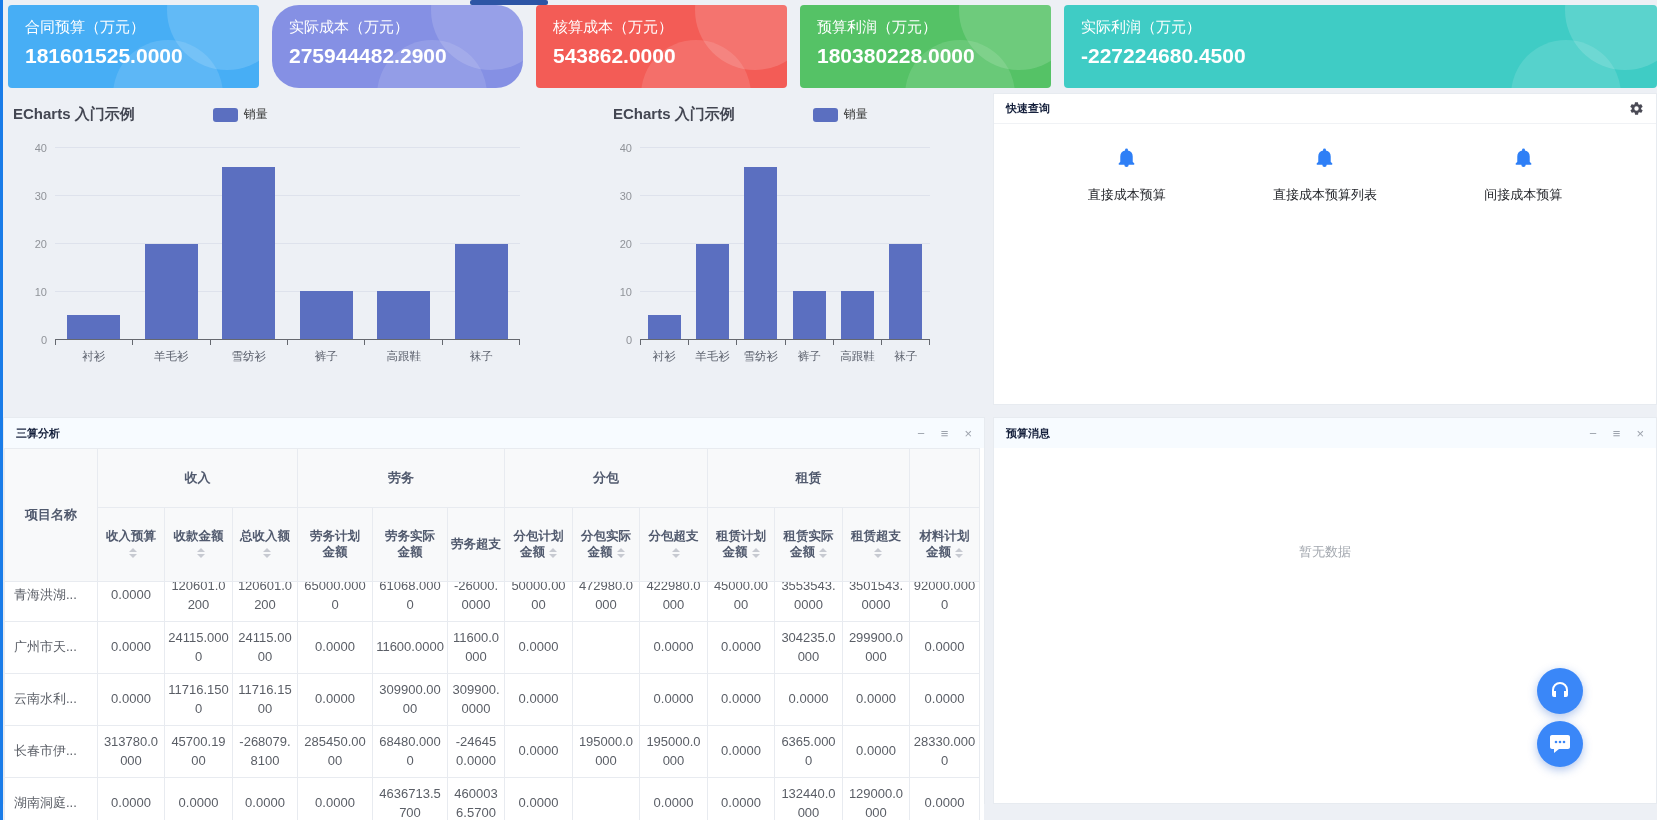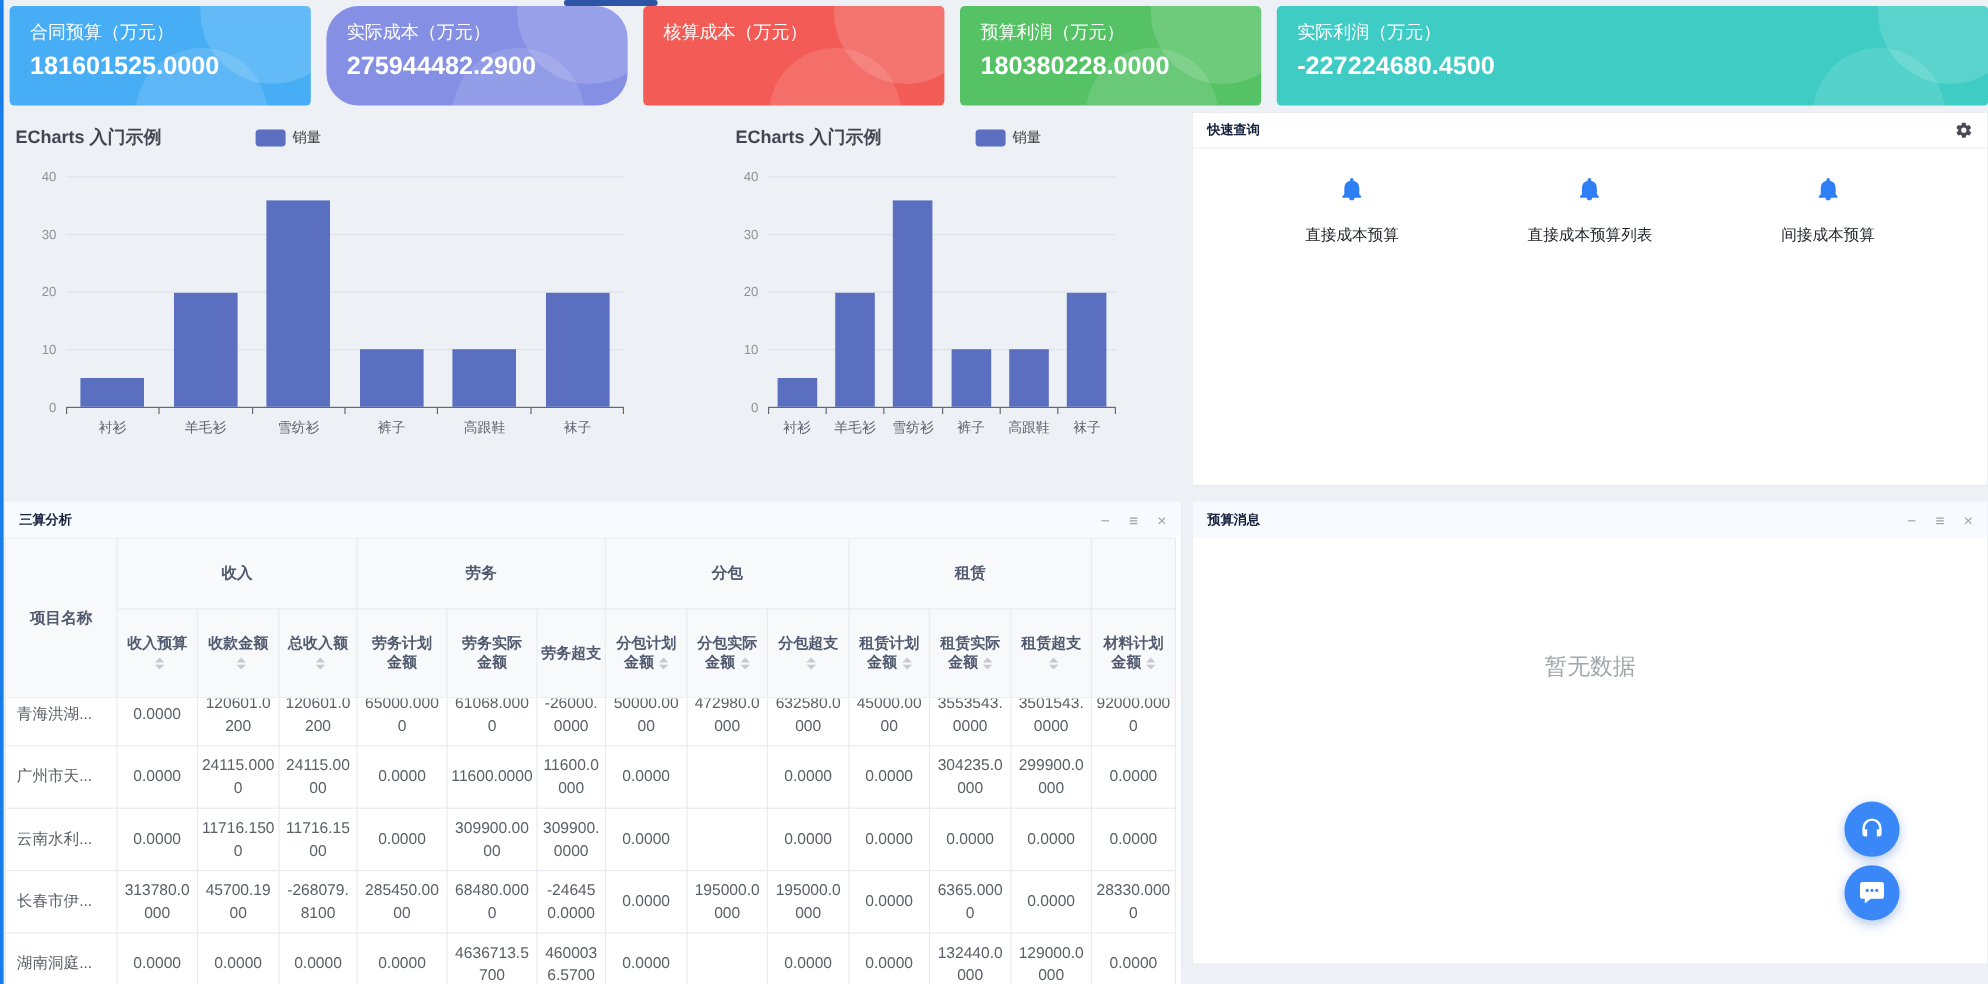--- a/index.html
+++ b/index.html
@@ -52,21 +52,21 @@
   .qitem { text-align:center; cursor:pointer; }
   .qlabel { display:block; margin-top:12px; font-size:13px; color:#24262b; }
 
   .bottom { display:flex; margin-top:12px; height:387px; gap:8px; padding-left:3px; }
   .analysis { width:982px; }
   .messages { flex:1; }
   .phead { display:flex; align-items:center; padding:6px 12px; height:30px; background:#f7fbff; }
   .wctrls { margin-left:auto; display:flex; gap:16px; }
   .wctrls span { color:#9da3ad; font-size:13px; cursor:pointer; line-height:1; }
   .mbody { padding-top:95px; text-align:center; }
-  .empty { font-size:19px; color:#a2a7ae; }
+  .empty { font-size:13px; color:#a2a7ae; }
 
   
   table { border-collapse:collapse; table-layout:fixed; width:975px; background:#fff; }
   th, td { border:1px solid #e8ebf0; }
   th { background:#f8f9fa; color:#515a6e; font-size:12.5px; font-weight:bold; text-align:center; vertical-align:middle; padding:20px 2px; }
   .group-row th { height:35px; font-size:13px; }
   .col-row th { height:41px; line-height:1.3; }
   td { font-size:13px; color:#5a5e66; text-align:center; vertical-align:middle; padding:6px 3px; line-height:1.5; word-break:break-all; background:#fff; }
   td.proj { text-align:left; padding-left:9px; white-space:nowrap; overflow:hidden; }
   .tviewport { height:283px; overflow:hidden; background:#fff; }
@@ -98,20 +98,21 @@
     <div class="card" style="background: rgb(133, 144, 228); border-radius: 27px;">
       <div class="decor1"></div>
       <div class="decor2"></div>
       <div class="card-title">实际成本（万元）</div>
       <div class="card-value">275944482.2900</div>
     </div>
     <div class="card" style="background: rgb(243, 92, 86);">
       <div class="decor1"></div>
       <div class="decor2"></div>
       <div class="card-title">核算成本（万元）</div>
+      <div class="card-value">543862.0000</div>
     </div>
     <div class="card" style="background: rgb(85, 194, 102);">
       <div class="decor1"></div>
       <div class="decor2"></div>
       <div class="card-title">预算利润（万元）</div>
       <div class="card-value">180380228.0000</div>
     </div>
     <div class="card" style="background: rgb(63, 204, 197);">
       <div class="decor1"></div>
       <div class="decor2"></div>
@@ -402,21 +403,21 @@
             <tr>
               <td class="proj">青海洪湖...</td>
               <td>0.0000</td>
               <td>120601.0200</td>
               <td>120601.0200</td>
               <td>65000.0000</td>
               <td>61068.0000</td>
               <td>-26000.0000</td>
               <td>50000.0000</td>
               <td>472980.0000</td>
-              <td>632580.0000</td>
+              <td>422980.0000</td>
               <td>45000.0000</td>
               <td>3553543.0000</td>
               <td>3501543.0000</td>
               <td>92000.0000</td>
             </tr>
             <tr>
               <td class="proj">广州市天...</td>
               <td>0.0000</td>
               <td>24115.0000</td>
               <td>24115.0000</td>

